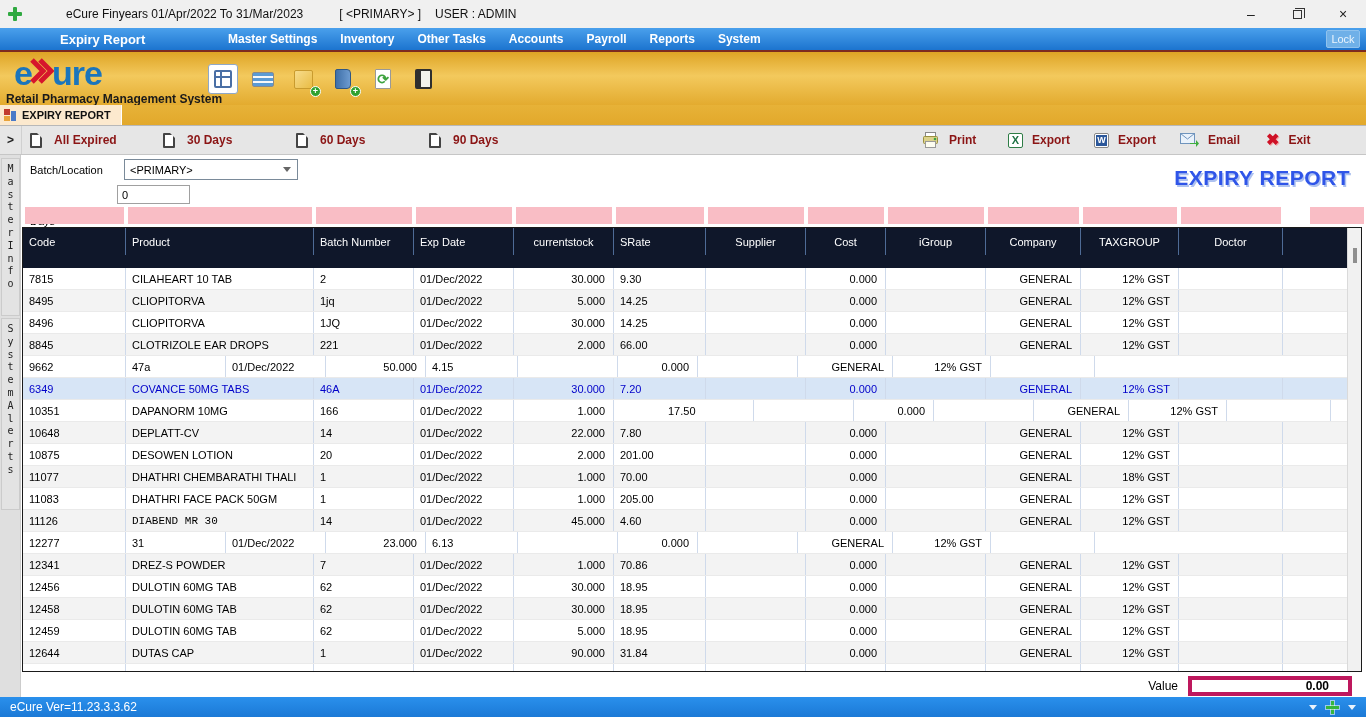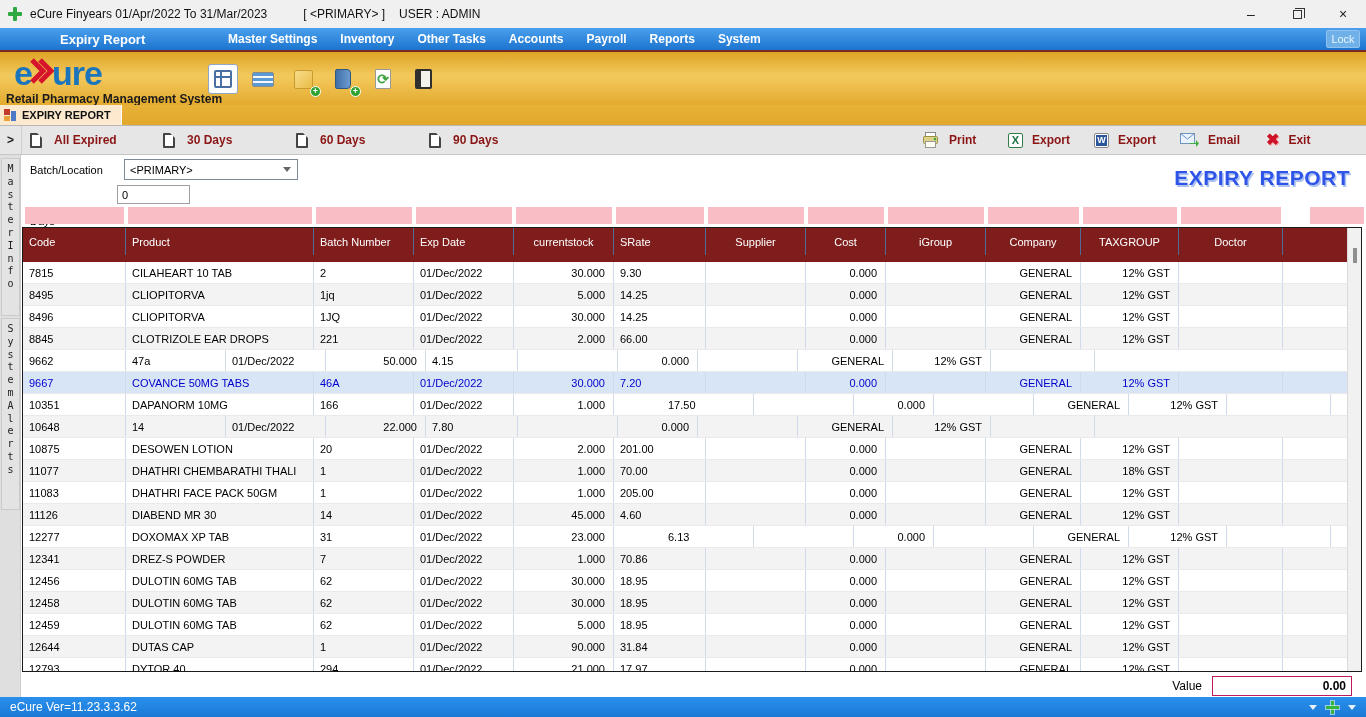--- a/index.html
+++ b/index.html
@@ -5,21 +5,21 @@
   * { margin:0; padding:0; box-sizing:border-box; }
   html,body { width:1366px; height:717px; overflow:hidden; font-family:"Liberation Sans", sans-serif; }
   .screen { position:relative; width:1366px; height:717px; background:#fff; }
 
   
   .titlebar { position:absolute; left:0; top:0; width:1366px; height:28px; background:#F0F0F0;
     display:flex; align-items:center; font-size:12px; color:#111; }
   .appicon { position:relative; width:14px; height:14px; margin:0 8px 0 8px; }
   .appicon::before { content:""; position:absolute; left:5px; top:0; width:4px; height:14px; background:#2FA940; border-radius:1px;}
   .appicon::after  { content:""; position:absolute; left:0; top:5px; width:14px; height:4px; background:#2FA940; border-radius:1px;}
-  .win-title { margin-right:36px; }
+  .win-title { margin-right:36px;margin-left:36px; }
   .win-session { display:flex; gap:14px; }
   .winctrl { margin-left:auto; display:flex; height:28px; }
   .winbtn { width:46px; height:28px; display:flex; align-items:center; justify-content:center; color:#222; font-size:14px; }
   .restore-box { position:relative; width:9px; height:9px; border:1px solid #333; background:#F0F0F0; }
   .restore-box::before { content:""; position:absolute; left:1px; top:-3px; width:9px; height:9px; border:1px solid #333; border-bottom:none; border-left:none; }
 
   
   .menubar { position:absolute; left:0; top:28px; width:1366px; height:22px;
     background:linear-gradient(#4AA0EC, #1C74CF); display:flex; align-items:center; color:#fff; }
   .menu-active { margin-left:60px; font-size:13px; font-weight:bold; width:150px; }
@@ -98,38 +98,38 @@
   .pagetitle { position:absolute; right:16px; top:166px; font-size:21px; font-weight:bold; color:#2F55E8;
     text-shadow:1.5px 1.5px 0 #AEC2F0; letter-spacing:0.5px; }
 
   
   .pinkrow { position:absolute; left:25px; top:207px; height:17px; display:flex; }
   .pinkcell { background:#F9BDC5; height:17px; margin-right:4px; }
   .pinkcell-far { position:absolute; left:1310px; top:207px; width:54px; height:17px; background:#F9BDC5; }
 
   
   .tablebox { position:absolute; left:22px; top:227px; width:1340px; height:445px; border:1px solid #1A1A1A; background:#fff; overflow:hidden; }
-  .thead { display:flex; height:34px; background:#7f1d1d; }
+  .thead { display:flex; height:40px; background:#0f172a; }
   .hcell { height:27px; color:#fff; font-size:11px; display:flex; align-items:center; border-right:1px solid #4E6B96; }
   .hl { justify-content:flex-start; padding-left:6px; }
   .hc { justify-content:center; }
   .trow { display:flex; height:22px; background:#fff; border-bottom:1px solid #EAEAEA; }
   .trow.alt { background:#F3F3F3; }
   .trow.sel { background:#D7E5F6; }
   .trow.sel .tcell { color:#0101C9; }
   .tcell { height:21px; font-size:11px; color:#000; display:flex; align-items:center; border-right:1px solid #CFDAEB; overflow:hidden; white-space:nowrap; }
   .a-left { justify-content:flex-start; padding-left:6px; }
   .a-right { justify-content:flex-end; padding-right:8px; }
   .vscroll { position:absolute; right:0; top:0; width:14px; height:443px; background:#F1F1F1; border-left:1px solid #DADADA; }
   .vthumb { position:absolute; left:5px; top:20px; width:4px; height:15px; background:#8F8F8F; }
 
   
   .valuerow { position:absolute; right:14px; top:676px; display:flex; align-items:center; gap:10px; }
   .value-label { font-size:12px; color:#000; }
-  .value-input { width:140px; height:20px; border:1px solid #be185d; font-size:12px; font-weight:bold; text-align:right; padding-right:5px; font-family:inherit; }
+  .value-input { width:164px; height:20px; border:4px solid #be185d; font-size:12px; font-weight:bold; text-align:right; padding-right:19px; font-family:inherit; }
 
   
   .statusbar { position:absolute; left:0; top:697px; width:1366px; height:20px; background:linear-gradient(#2A90EC,#1B79D6);
     color:#fff; font-size:12px; display:flex; align-items:center; padding-left:10px; }
   .status-right { margin-left:auto; margin-right:10px; display:flex; align-items:center; gap:9px; }
   .scaret { width:0; height:0; border-left:4px solid transparent; border-right:4px solid transparent; border-top:5px solid #E8F2FC; }
   .splus { position:relative; width:13px; height:13px; }
   .splus::before { content:""; position:absolute; left:5px; top:0; width:3px; height:13px; background:#35B53F; box-shadow:0 0 0 1px rgba(255,255,255,.55); }
   .splus::after { content:""; position:absolute; left:0; top:5px; width:13px; height:3px; background:#35B53F; box-shadow:0 0 0 1px rgba(255,255,255,.55); }
 </style>
@@ -386,21 +386,21 @@
           <div class="tcell a-right" style="width: 100px;">50.000</div>
           <div class="tcell a-left" style="width: 92px;">4.15</div>
           <div class="tcell a-left" style="width: 100px;"></div>
           <div class="tcell a-right" style="width: 80px;">0.000</div>
           <div class="tcell a-left" style="width: 100px;"></div>
           <div class="tcell a-right" style="width: 95px;">GENERAL</div>
           <div class="tcell a-right" style="width: 98px;">12% GST</div>
           <div class="tcell a-left" style="width: 104px;"></div>
         </div>
         <div class="trow alt sel">
-          <div class="tcell a-left" style="width: 103px;">9667</div>
+          <div class="tcell a-left" style="width: 103px;">6349</div>
           <div class="tcell a-left" style="width: 188px;">COVANCE 50MG TABS</div>
           <div class="tcell a-left" style="width: 100px;">46A</div>
           <div class="tcell a-left" style="width: 100px;">01/Dec/2022</div>
           <div class="tcell a-right" style="width: 100px;">30.000</div>
           <div class="tcell a-left" style="width: 92px;">7.20</div>
           <div class="tcell a-left" style="width: 100px;"></div>
           <div class="tcell a-right" style="width: 80px;">0.000</div>
           <div class="tcell a-left" style="width: 100px;"></div>
           <div class="tcell a-right" style="width: 95px;">GENERAL</div>
           <div class="tcell a-right" style="width: 98px;">12% GST</div>
@@ -415,20 +415,21 @@
           <div class="tcell a-left" style="width: 92px; margin-left: 48px;">17.50</div>
           <div class="tcell a-left" style="width: 100px;"></div>
           <div class="tcell a-right" style="width: 80px;">0.000</div>
           <div class="tcell a-left" style="width: 100px;"></div>
           <div class="tcell a-right" style="width: 95px;">GENERAL</div>
           <div class="tcell a-right" style="width: 98px;">12% GST</div>
           <div class="tcell a-left" style="width: 104px;"></div>
         </div>
         <div class="trow alt">
           <div class="tcell a-left" style="width: 103px;">10648</div>
+          <div class="tcell a-left" style="width: 188px;">DEPLATT-CV</div>
           <div class="tcell a-left" style="width: 100px;">14</div>
           <div class="tcell a-left" style="width: 100px;">01/Dec/2022</div>
           <div class="tcell a-right" style="width: 100px;">22.000</div>
           <div class="tcell a-left" style="width: 92px;">7.80</div>
           <div class="tcell a-left" style="width: 100px;"></div>
           <div class="tcell a-right" style="width: 80px;">0.000</div>
           <div class="tcell a-left" style="width: 100px;"></div>
           <div class="tcell a-right" style="width: 95px;">GENERAL</div>
           <div class="tcell a-right" style="width: 98px;">12% GST</div>
           <div class="tcell a-left" style="width: 104px;"></div>
@@ -470,39 +471,38 @@
           <div class="tcell a-left" style="width: 92px;">205.00</div>
           <div class="tcell a-left" style="width: 100px;"></div>
           <div class="tcell a-right" style="width: 80px;">0.000</div>
           <div class="tcell a-left" style="width: 100px;"></div>
           <div class="tcell a-right" style="width: 95px;">GENERAL</div>
           <div class="tcell a-right" style="width: 98px;">12% GST</div>
           <div class="tcell a-left" style="width: 104px;"></div>
         </div>
         <div class="trow alt">
           <div class="tcell a-left" style="width: 103px;">11126</div>
-          <div class="tcell a-left" style="width: 188px;">DIABEND MR 30</div>
+          <div class="tcell a-left" style="width: 188px; font-family: Liberation Mono, monospace;">DIABEND MR 30</div>
           <div class="tcell a-left" style="width: 100px;">14</div>
           <div class="tcell a-left" style="width: 100px;">01/Dec/2022</div>
           <div class="tcell a-right" style="width: 100px;">45.000</div>
           <div class="tcell a-left" style="width: 92px;">4.60</div>
           <div class="tcell a-left" style="width: 100px;"></div>
           <div class="tcell a-right" style="width: 80px;">0.000</div>
           <div class="tcell a-left" style="width: 100px;"></div>
           <div class="tcell a-right" style="width: 95px;">GENERAL</div>
           <div class="tcell a-right" style="width: 98px;">12% GST</div>
           <div class="tcell a-left" style="width: 104px;"></div>
         </div>
         <div class="trow">
           <div class="tcell a-left" style="width: 103px;">12277</div>
-          <div class="tcell a-left" style="width: 188px;">DOXOMAX XP TAB</div>
           <div class="tcell a-left" style="width: 100px;">31</div>
           <div class="tcell a-left" style="width: 100px;">01/Dec/2022</div>
           <div class="tcell a-right" style="width: 100px;">23.000</div>
-          <div class="tcell a-left" style="width: 92px; margin-left: 48px;">6.13</div>
+          <div class="tcell a-left" style="width: 92px;">6.13</div>
           <div class="tcell a-left" style="width: 100px;"></div>
           <div class="tcell a-right" style="width: 80px;">0.000</div>
           <div class="tcell a-left" style="width: 100px;"></div>
           <div class="tcell a-right" style="width: 95px;">GENERAL</div>
           <div class="tcell a-right" style="width: 98px;">12% GST</div>
           <div class="tcell a-left" style="width: 104px;"></div>
         </div>
         <div class="trow alt">
           <div class="tcell a-left" style="width: 103px;">12341</div>
           <div class="tcell a-left" style="width: 188px;">DREZ-S POWDER</div>

